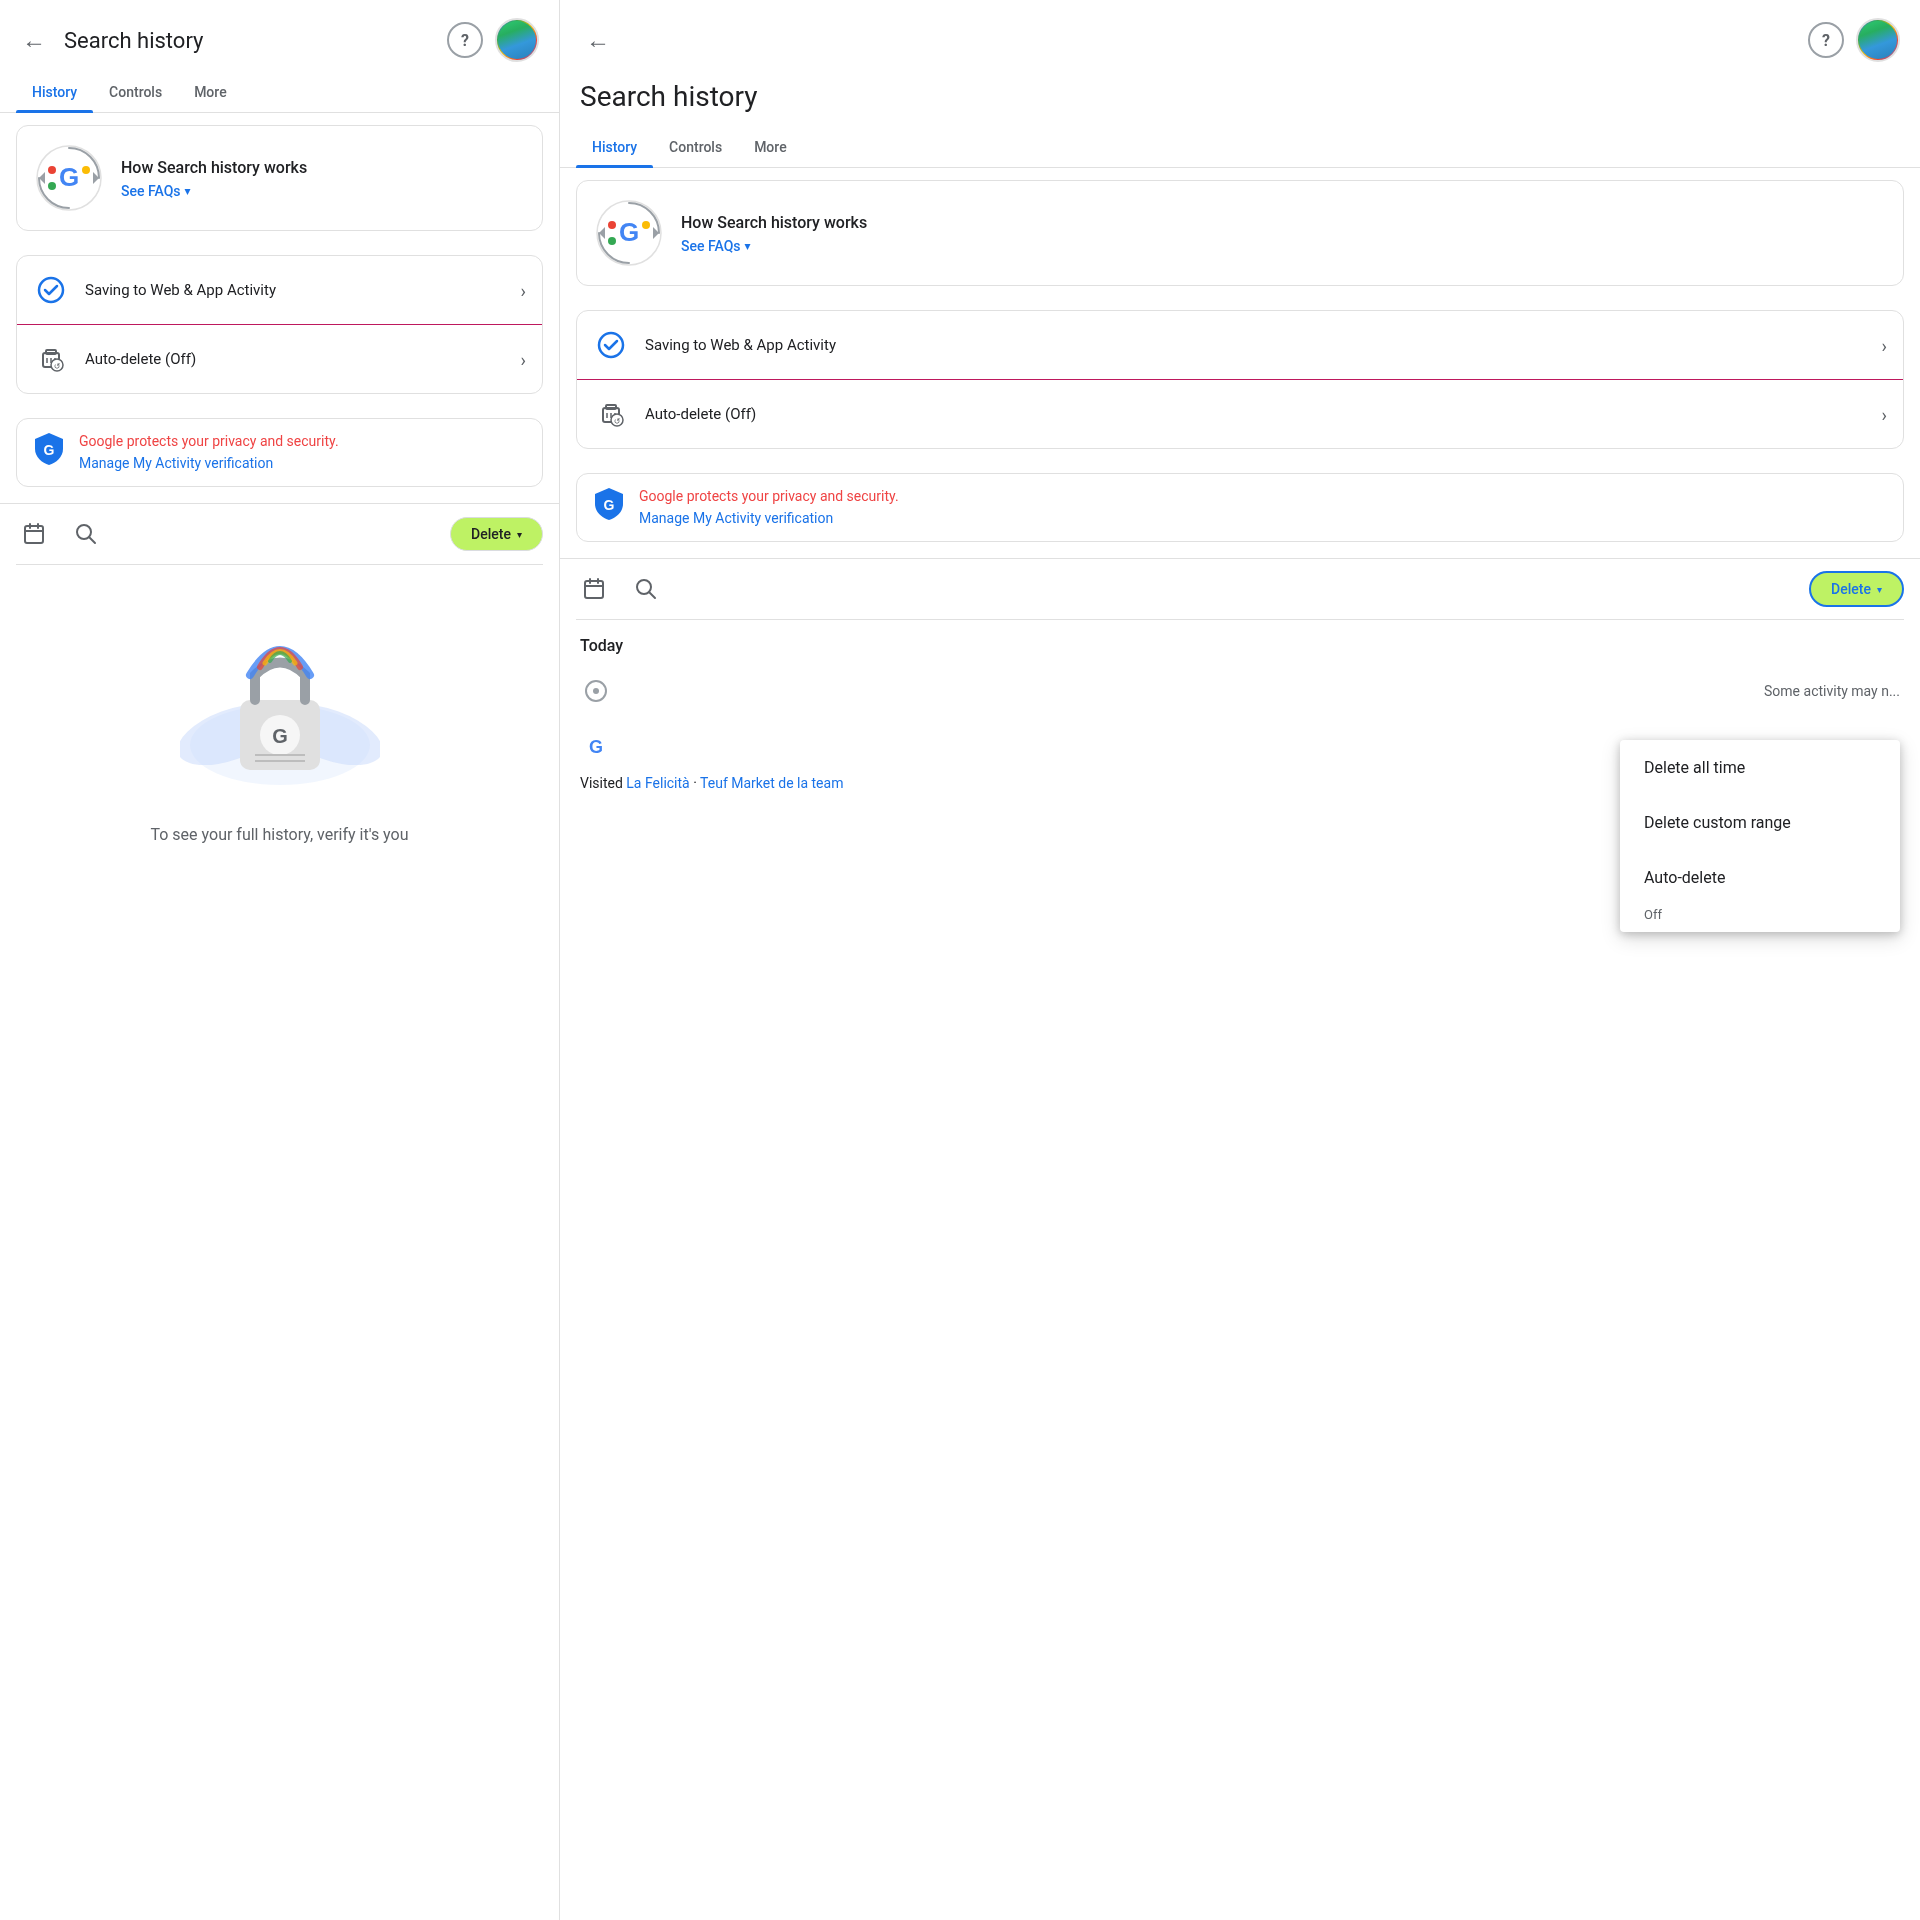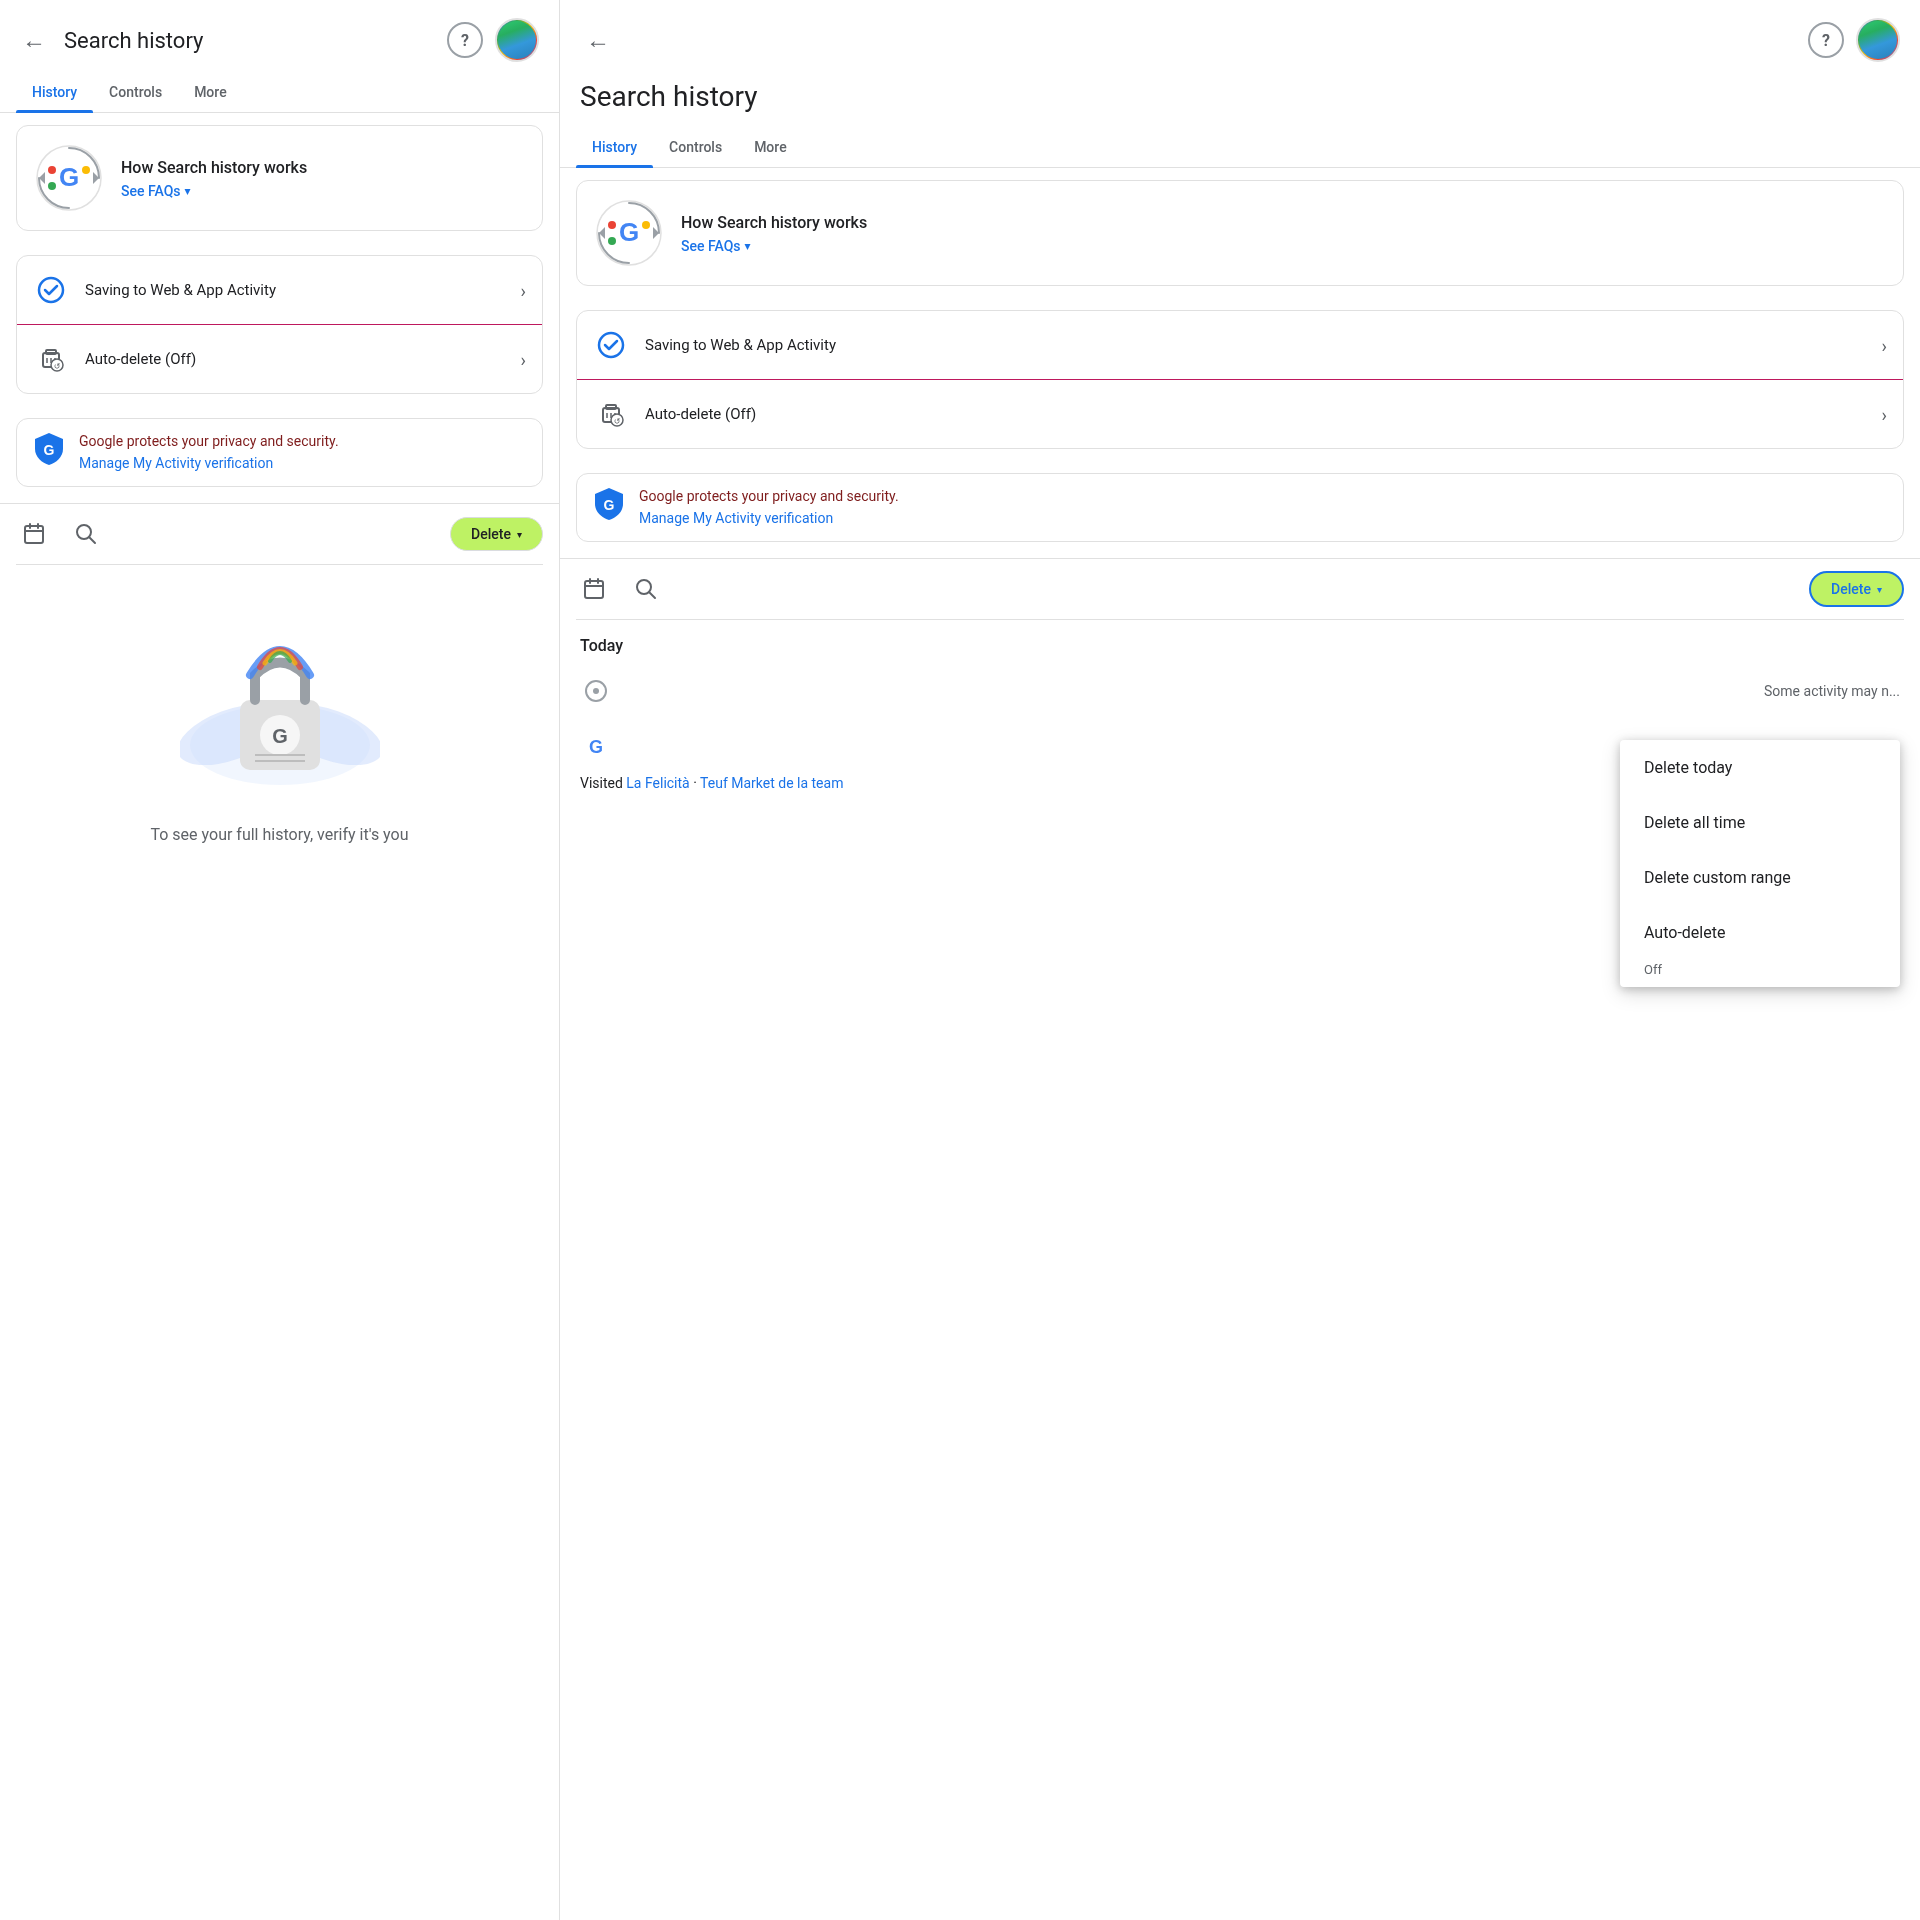--- a/index.html
+++ b/index.html
@@ -223,21 +223,21 @@
       gap: 14px;
       background: #fff;
     }
 
     .privacy-text {
       flex: 1;
     }
 
     .privacy-main {
       font-size: 14px;
-      color: #7f1d1d;
+      color: #ef4444;
       margin-bottom: 4px;
     }
 
     .privacy-link {
       color: #1a73e8;
       font-size: 14px;
       cursor: pointer;
     }
 
     
@@ -691,19 +691,18 @@
     <span class="activity-text">Search</span>
   </div>
 
   <div class="visited-text">
     <span>Visited </span><span class="visited-link">La Felicità</span>
     <span> · </span>
     <span class="visited-link">Teuf Market de la team</span>
   </div>
 
   <div class="dropdown-overlay">
-    <div class="dropdown-item">Delete today</div>
     <div class="dropdown-item">Delete all time</div>
     <div class="dropdown-item">Delete custom range</div>
     <div class="dropdown-item">Auto-delete</div>
     <div class="dropdown-sub">Off</div>
   </div>
 </div>
 
 </body></html>

